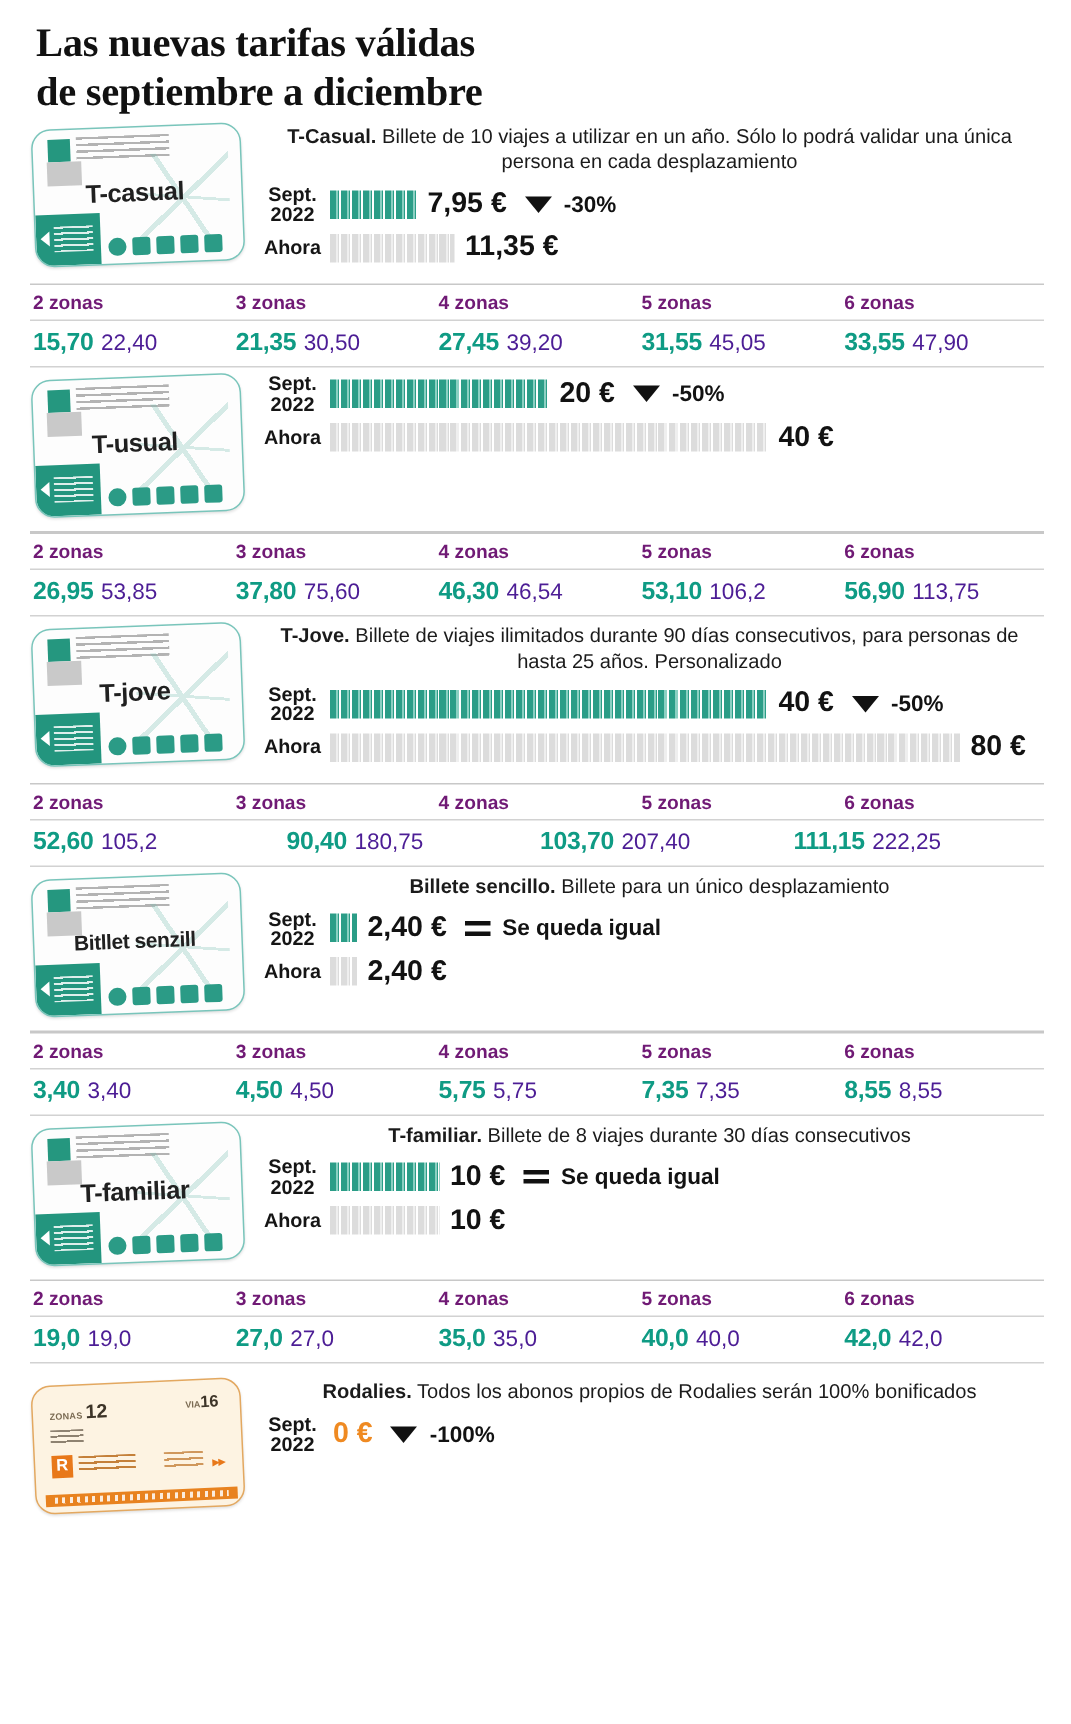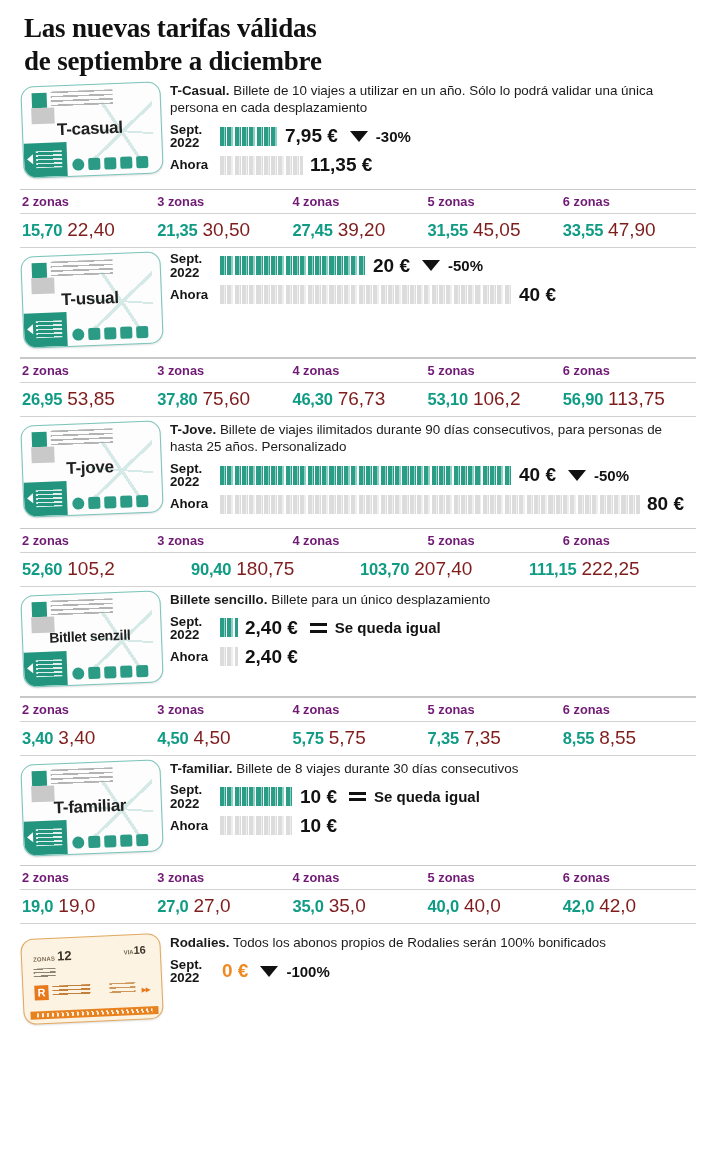--- a/index.html
+++ b/index.html
@@ -169,21 +169,21 @@
     height: 8px; background: #e8821f;
   }
   .rod-foot span {
     display: block; margin: 1.5px 6px 0 6px; height: 4px;
     background: repeating-linear-gradient(to right,
       rgba(255,255,255,.85) 0px, rgba(255,255,255,.85) 2px,
       transparent 2px, transparent 5px);
   }
 
   
-  .info { flex: 1 1 auto; min-width: 0; padding-top: 4px; }
+  .info { flex: 1 1 auto; min-width: 0; padding-top: 4px; text-align: center; }
   .desc {
     font-size: 13.4px;
     line-height: 1.30;
     color: #1b1b1b;
     margin: 0 0 6px 0;
   }
   .desc b { font-weight: bold; }
 
   .row {
     display: flex;
@@ -253,21 +253,21 @@
     font-size: 12.8px; font-weight: bold; color: #701a75;
     padding: 4px 0 4px 2px;
   }
   .zvals > div { padding: 5px 0 6px 2px; white-space: nowrap; }
   .vnew {
     font-size: 16.5px; font-weight: bold; color: #0f9b84;
     letter-spacing: -0.2px;
     text-align: right;
   }
   .vold {
-    font-size: 19px; color: #7f1d1d; margin-left: 5px; margin-top: 29px;
+    font-size: 15px; color: #4c1d95; margin-left: 5px; margin-top: 29px;
   }
 </style>
 </head>
 <body>
 
 <div id="title">
   <span class="line">Las nuevas tarifas válidas</span>
   <span class="line">de septiembre a diciembre</span>
 </div>
 
@@ -400,21 +400,21 @@
         </div>
       <div class="zrule thin"></div>
       <div class="zvals">
           <div>
        <span class="vnew">26,95</span><span class="vold">53,85</span>
      </div>
           <div>
        <span class="vnew">37,80</span><span class="vold">75,60</span>
      </div>
           <div>
-       <span class="vnew">46,30</span><span class="vold">76,73</span>
+       <span class="vnew">46,30</span><span class="vold">46,54</span>
      </div>
           <div>
        <span class="vnew">53,10</span><span class="vold">106,2</span>
      </div>
           <div>
        <span class="vnew">56,90</span><span class="vold">113,75</span>
      </div>
         </div>
       <div class="zrule thin"></div>
     </div>

